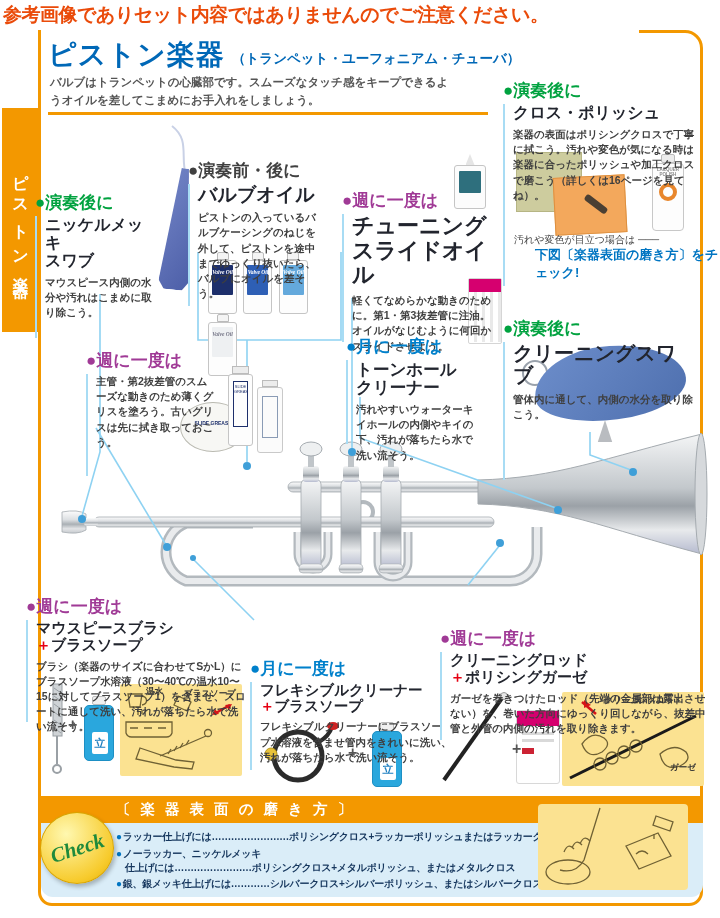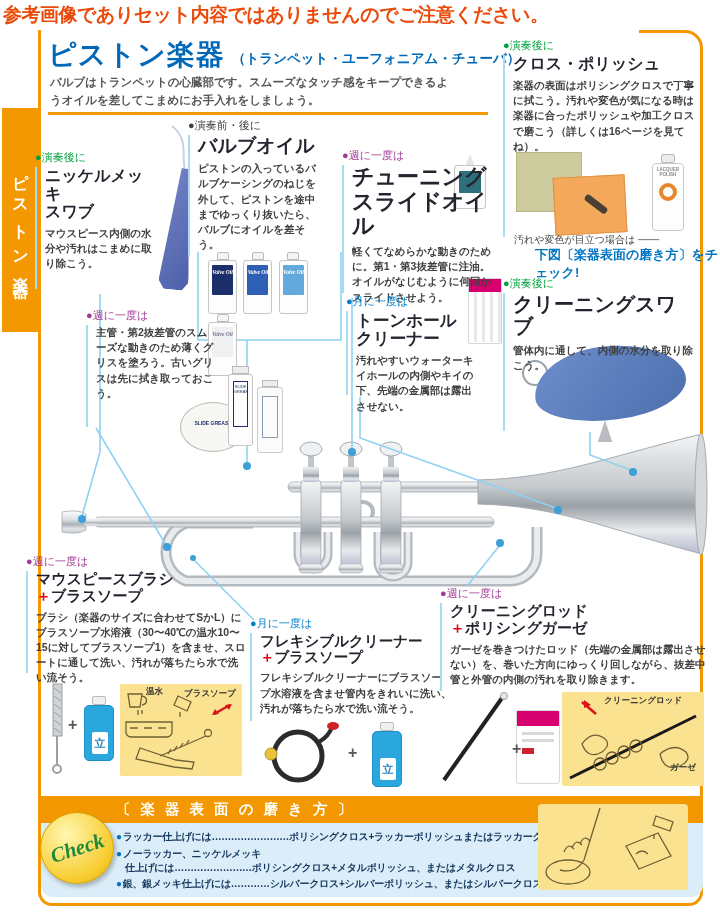--- a/index.html
+++ b/index.html
@@ -14,21 +14,21 @@
   .warning{position:absolute;left:3px;top:2px;font-size:19px;font-weight:bold;color:#ea4b0a;letter-spacing:-0.5px;}
   .side-tab{position:absolute;left:2px;top:108px;width:36px;height:224px;background:#f39800;color:#fff;
             display:flex;align-items:center;justify-content:center;writing-mode:vertical-rl;text-orientation:upright;
             font-size:16px;font-weight:bold;letter-spacing:7px;}
   .title-big{position:absolute;left:48px;top:36px;color:#0068b7;font-weight:bold;font-size:28px;letter-spacing:1px;}
   .title-sub{position:absolute;left:232px;top:50px;color:#0068b7;font-weight:bold;font-size:13.5px;}
   .intro{position:absolute;left:50px;top:74px;width:400px;font-size:11.5px;font-weight:bold;color:#555;line-height:1.55;}
   .title-rule{position:absolute;left:48px;top:112px;width:440px;height:3px;background:#f39800;}
   
   .sec{position:absolute;z-index:3;}
-  .timing{font-size:11px;font-weight:normal;margin-bottom:2px;}
+  .timing{font-size:17px;font-weight:bold;margin-bottom:2px;margin-top:41px;}
   .c-green{color:#00a23f;} .c-pink{color:#404040;} .c-purple{color:#a03a96;} .c-blue{color:#0080cb;}
   .content{border-left:2px solid #a8dcf4;padding-left:8px;}
   .sec-title{font-weight:bold;color:#22252e;line-height:1.12;margin-bottom:5px;}
   .sec-body{font-size:10.5px;font-weight:bold;color:#3f3f3f;line-height:1.45;}
   .plus-red{color:#e60012;}
   .note1{position:absolute;left:514px;top:233px;font-size:10px;font-weight:normal;color:#444;z-index:3;}
   .note2{position:absolute;left:514px;top:246px;font-size:13px;font-weight:bold;color:#0075c2;z-index:3;margin-left:21px;}
   
   .prod{position:absolute;z-index:2;}
   .vbottle{display:inline-block;width:29px;vertical-align:bottom;margin-right:2px;}
@@ -144,21 +144,21 @@
     </div>
   </div>
 
   <div class="sec" style="left:346px;top:294px;width:128px">
     <div class="timing c-blue">●月に一度は</div>
     <div class="content" style="height:84px">
       <div class="sec-title" style="font-size:16.5px">
         <span>トーンホール</span><br>
         <span>クリーナー</span>
       </div>
-      <div class="sec-body">汚れやすいウォーターキイホールの内側やキイの下、先端の金属部は露出させない。</div>
+      <div class="sec-body">汚れやすいウォーターキイホールの内側やキイの下、汚れが落ちたら水で洗い流そう。</div>
     </div>
   </div>
 
   <div class="sec" style="left:503px;top:276px;width:192px">
     <div class="timing c-green">●演奏後に</div>
     <div class="content" style="height:138px">
       <div class="sec-title" style="font-size:20px">クリーニングスワブ</div>
       <div class="sec-body">管体内に通して、内側の水分を取り除こう。</div>
     </div>
   </div>

